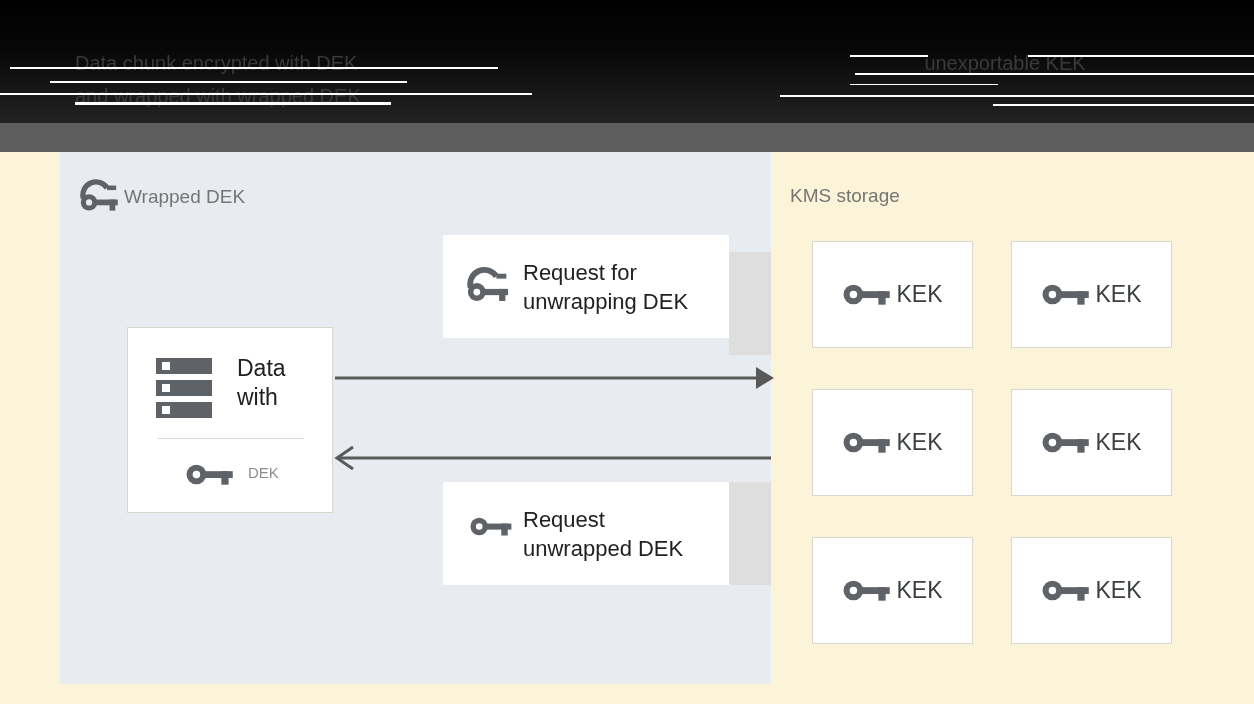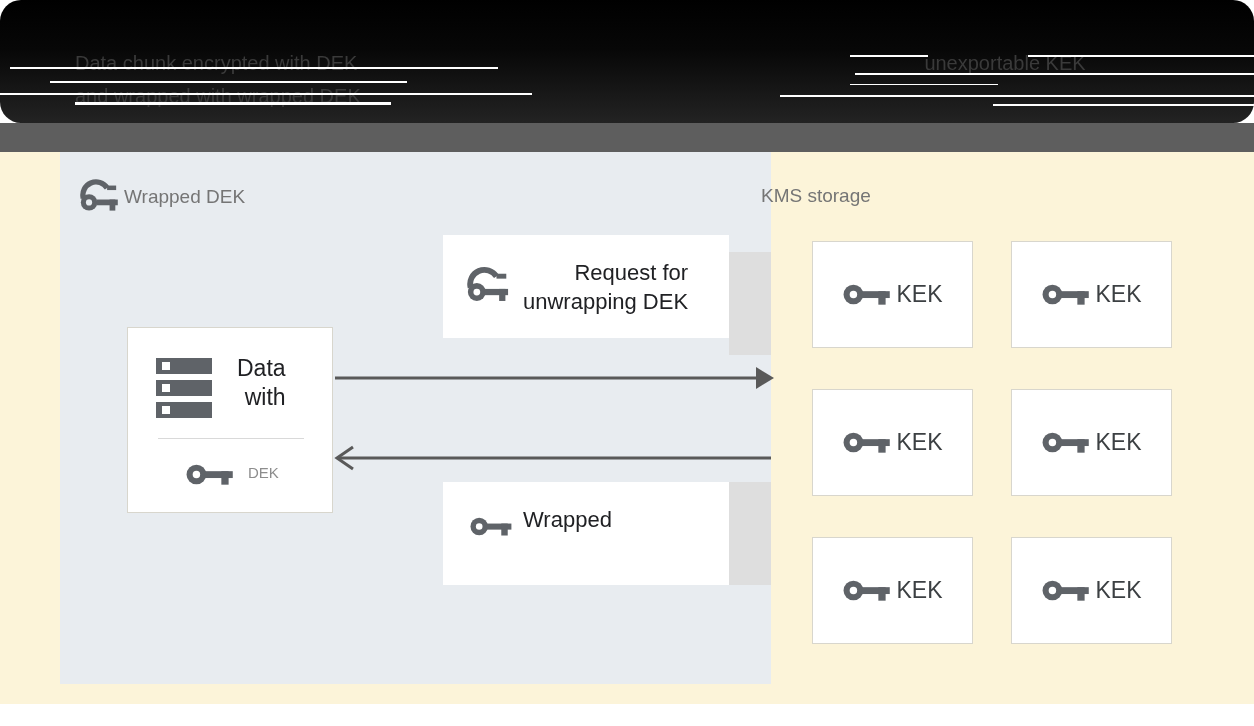--- a/index.html
+++ b/index.html
@@ -5,21 +5,20 @@
   html,body{margin:0;padding:0;background:#fff;}
   .stage{
     position:relative;width:1254px;height:726px;overflow:hidden;
     font-family:"Liberation Sans","DejaVu Sans",sans-serif;
     -webkit-font-smoothing:antialiased;
   }
   
   .band-black{
     position:absolute;left:0;top:0;width:1254px;height:123px;
     background:linear-gradient(180deg,#000 0%,#070707 40%,#232323 100%);
-    border-radius:21px;
   }
   .cap{position:absolute;font-size:20px;line-height:33px;color:var(--header-text,#3a3a3a);}
   .cap-left{left:75px;top:47px;text-align:left;}
   .cap-right{left:855px;top:47px;width:300px;text-align:center;}
   .glitch{position:absolute;background:var(--glitch-line,#ffffff);}
   .g1{left:10px;top:67px;width:488px;height:2px;}
   .g2{left:50px;top:81px;width:357px;height:2px;}
   .g3{left:0;top:93px;width:532px;height:2px;}
   .g4{left:75px;top:102px;width:316px;height:3px;}
   .g5{left:850px;top:55px;width:78px;height:2px;}
@@ -29,30 +28,29 @@
   .g9{left:780px;top:95px;width:474px;height:2px;}
   .g10{left:993px;top:104px;width:261px;height:2px;}
   .band-gray{
     position:absolute;left:0;top:123px;width:1254px;height:29px;
     background:var(--band-gray,#5e5e5e);
   }
   
   .main{
     position:absolute;left:0;top:152px;width:1254px;height:552px;
     background:var(--cream-bg,#fcf4d9);
-    text-align:right;
   }
   .panel{
     position:absolute;left:60px;top:0;width:711px;height:532px;
     background:var(--panel-bg,#e8ecf0);
   }
   .region-label{position:absolute;font-size:19px;color:var(--text-gray,#757575);}
   .wrapped-label-icon{position:absolute;left:20px;top:24px;}
   .wrapped-label-text{position:absolute;left:64px;top:34px;}
-  .kms-label{left:761px;top:33px;}
+  .kms-label{left:790px;top:33px;}
   
   .card{background:var(--card-bg,#ffffff);position:absolute;box-sizing:border-box;}
   .data-chunk-box{left:67px;top:175px;width:206px;height:186px;border:1px solid var(--card-border,#d8d6cd);}
   .server-icon{position:absolute;left:28px;top:30px;}
   .dc-title{position:absolute;left:109px;top:26px;font-size:23px;line-height:29px;color:var(--text-dark,#202124);}
   .dc-divider{position:absolute;left:30px;top:110px;width:146px;height:1px;background:#d9d9d9;}
   .dek-key-icon{position:absolute;left:57px;top:133px;}
   .dek-label{position:absolute;left:120px;top:136px;font-size:15px;color:var(--text-dek,#8d8d8d);}
   
   .msg-box{width:286px;height:103px;}
@@ -171,21 +169,22 @@
       <div class="card msg-box return-box">
         <span class="msg-icon-key">
           <svg width="46" height="27" viewBox="0 0 50 26">
             <circle class="icon-fill" cx="10" cy="13" r="9.5"></circle>
             <circle cx="10" cy="13" r="3.6" fill="#ffffff"></circle>
             <rect class="icon-fill" x="18" y="9.8" width="27" height="6.6"></rect>
             <rect class="icon-fill" x="34" y="9.8" width="7" height="13"></rect>
           </svg>
         </span>
         <div class="msg-text">
-          <div>Wrapped</div>
+          <div>Request</div>
+          <div>unwrapped DEK</div>
         </div>
       </div>
       <div class="gray-ext ext-return"></div>
     </div>
 
     <span class="region-label kms-label">KMS storage</span>
 
     <div class="kek-card kek-r1 kek-c1">
       <svg width="54" height="27" viewBox="0 0 50 26">
           <circle class="icon-fill" cx="10" cy="13" r="9.5"></circle>

